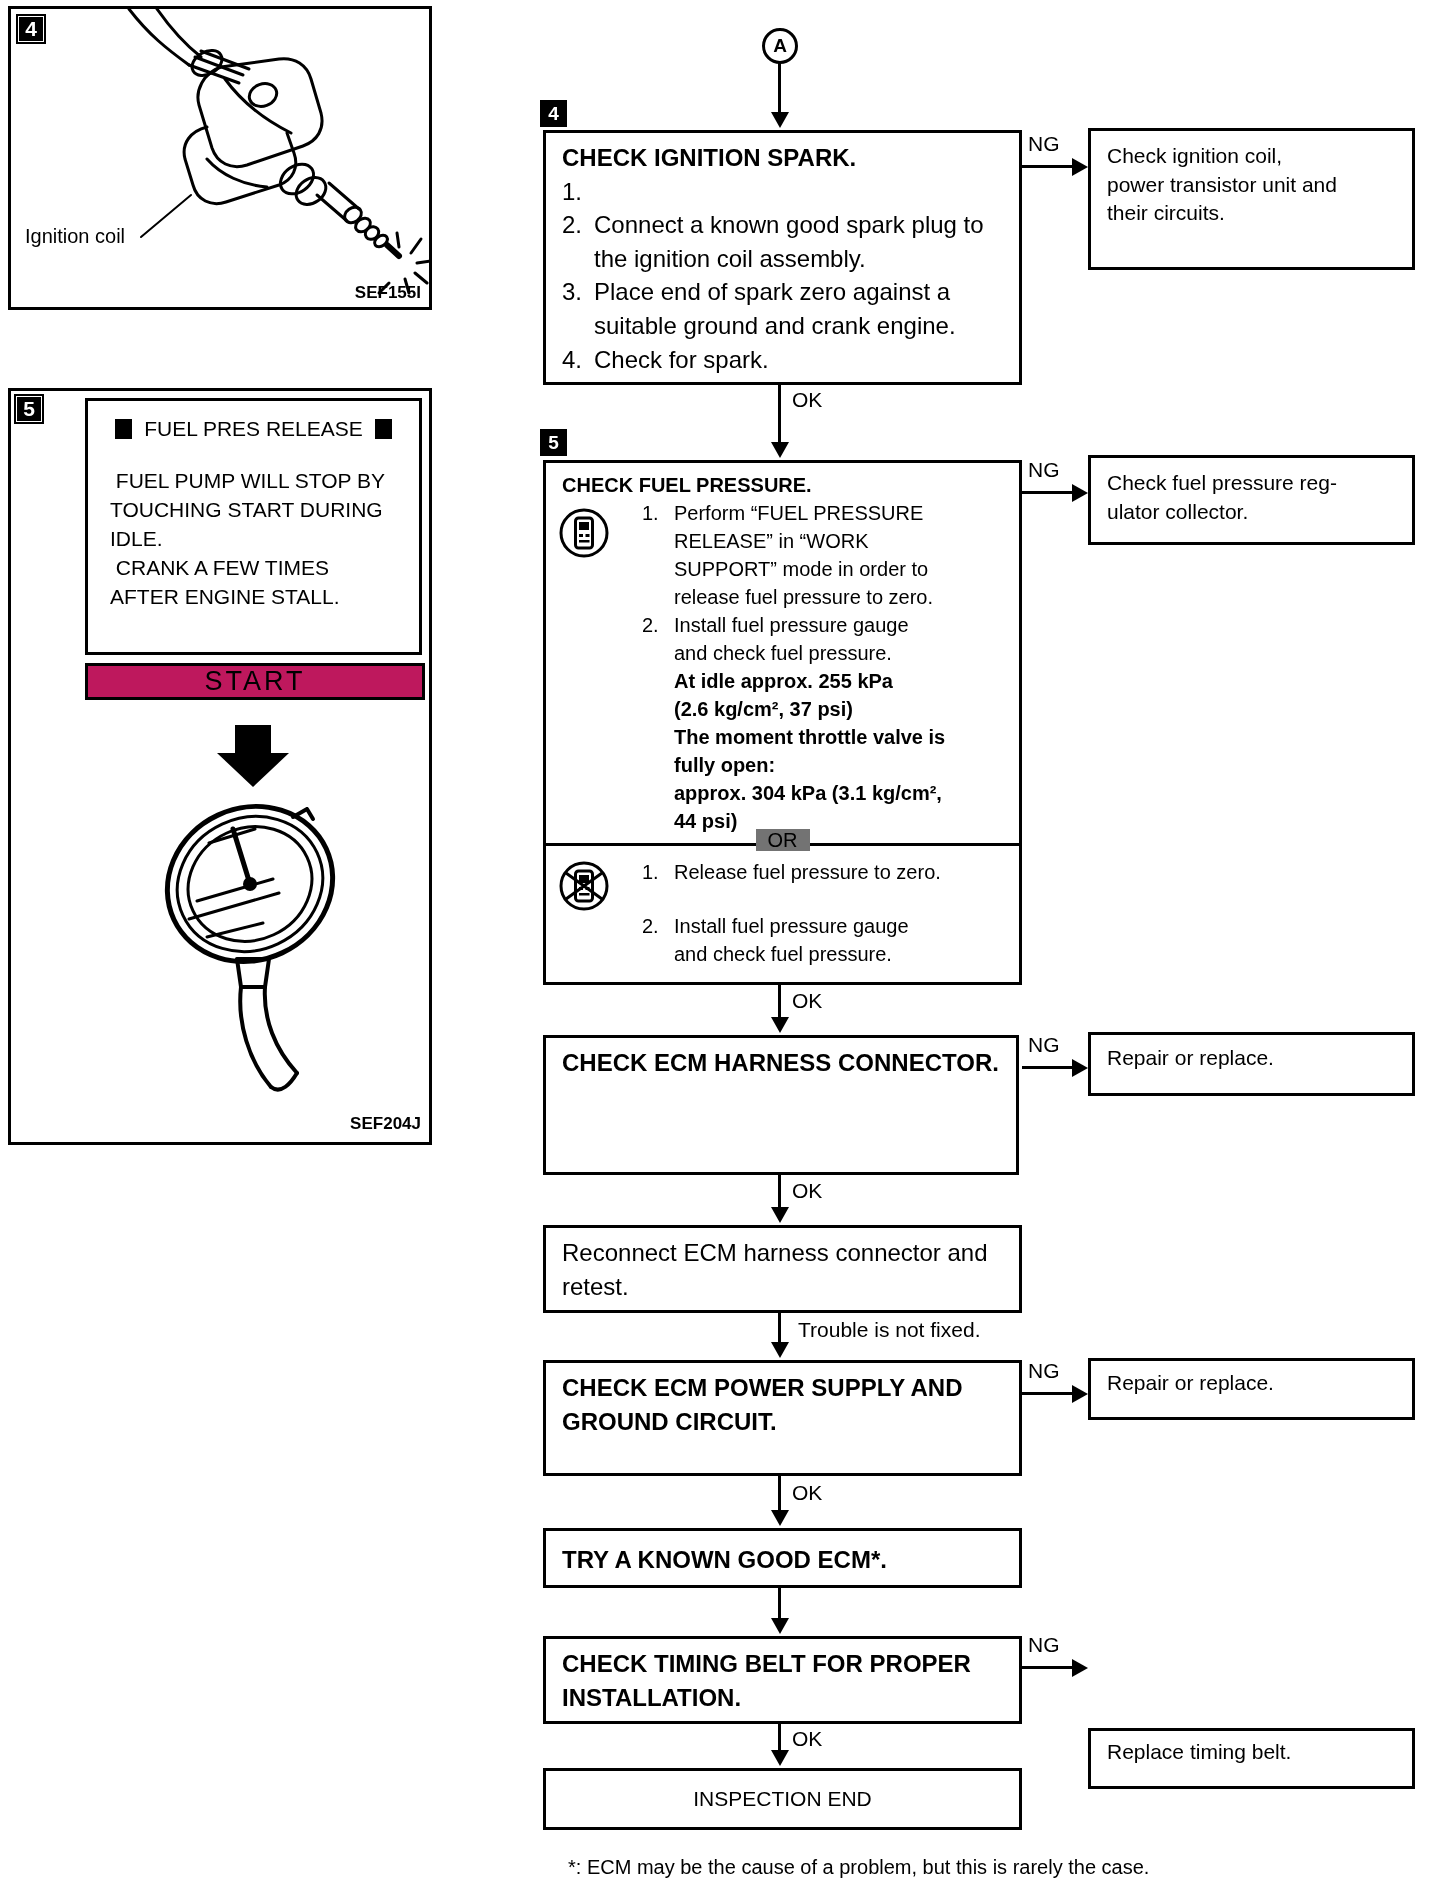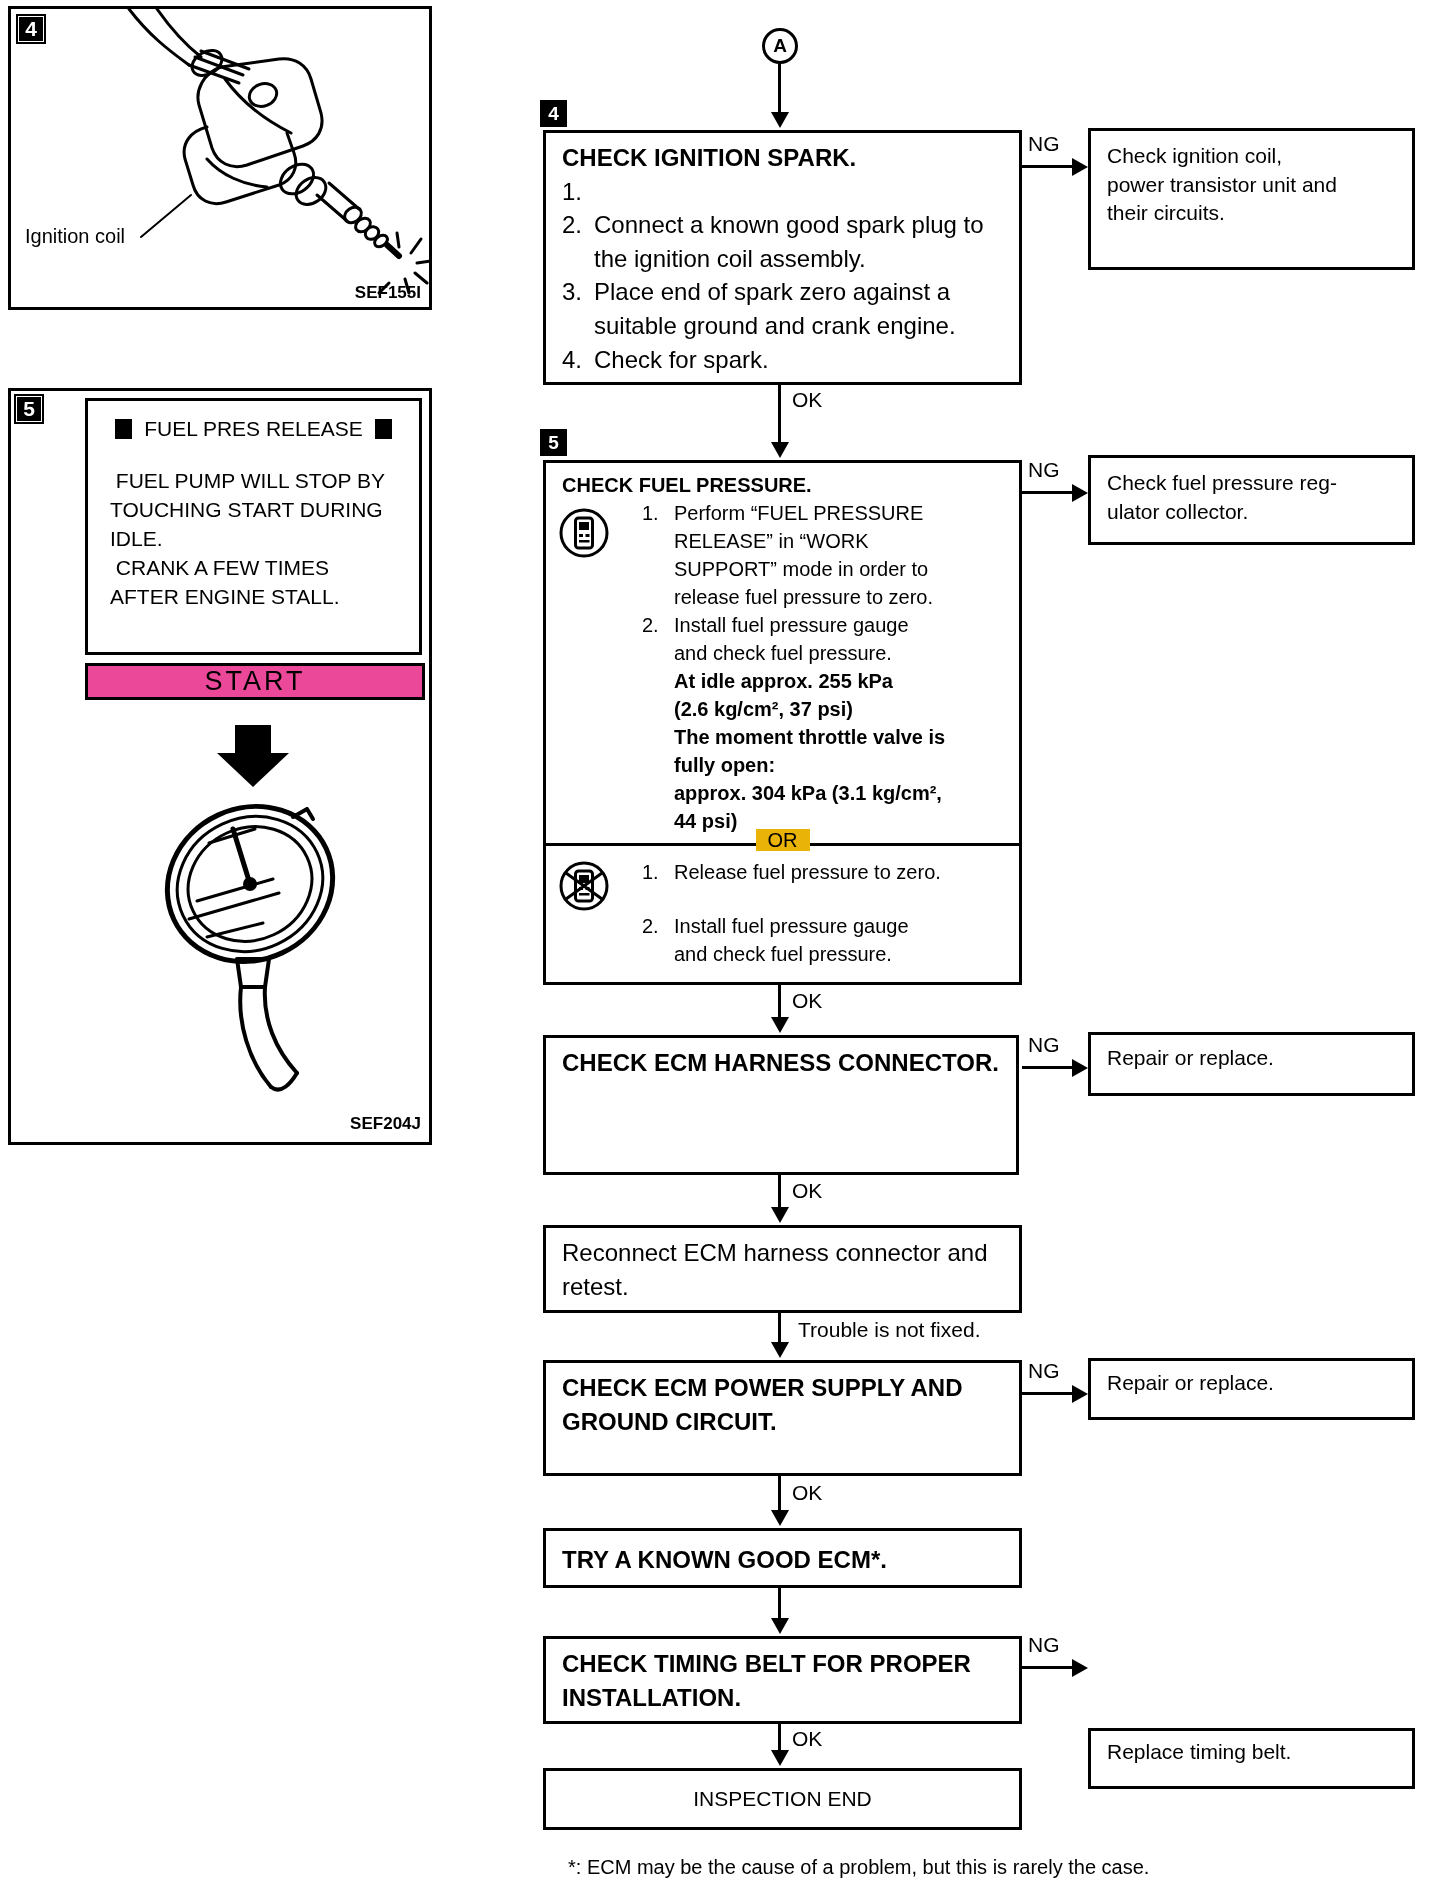--- a/index.html
+++ b/index.html
@@ -25,23 +25,23 @@
   .lbl{position:absolute;font-size:21px;}
   .badge{position:absolute;width:27px;height:27px;background:#000;color:#fff;font-weight:bold;font-size:19px;display:flex;align-items:center;justify-content:center;}
   .figbadge{width:30px;height:30px;font-size:21px;box-shadow:inset 0 0 0 2px #000, inset 0 0 0 3px #fff;}
   .conn-circle{position:absolute;width:30px;height:30px;border:3px solid #000;border-radius:50%;display:flex;align-items:center;justify-content:center;font-size:19px;font-weight:bold;background:#fff;}
   .ngbox{padding:11px 16px;font-size:21px;line-height:1.36;}
   .ngcenter{display:flex;align-items:center;padding-top:0;padding-bottom:12px;}
   .caption{position:absolute;font-size:17px;font-weight:bold;}
   .screen-title{display:flex;align-items:center;justify-content:center;gap:12px;margin-top:16px;font-size:21px;}
   .tsq{width:17px;height:20px;background:#000;display:inline-block;}
   .screen-body{margin:26px 0 0 22px;font-size:21px;line-height:1.38;}
-  .startbar{position:absolute;border:3px solid #000;box-sizing:border-box;display:flex;align-items:center;justify-content:center;font-size:27px;letter-spacing:3px;background:#ec4899;}
+  .startbar{position:absolute;border:3px solid #000;box-sizing:border-box;display:flex;align-items:center;justify-content:center;font-size:27px;letter-spacing:3px;background:#be185d;}
   .or-wrap{position:absolute;left:0;right:0;text-align:center;z-index:2;}
-  .or-wrap span{background:#eab308;padding:0 12px;font-size:20px;}
+  .or-wrap span{background:#737373;padding:0 12px;font-size:20px;}
   .secbot{border-top:3px solid #000;position:relative;padding:12px 16px;font-size:20px;line-height:1.4;}
   .sectop{position:relative;padding:8px 16px;font-size:20px;line-height:1.4;height:380px;box-sizing:border-box;}
   svg .ln{stroke:#000;fill:none;stroke-linecap:round;stroke-linejoin:round;}
   svg .f{fill:#000;stroke:none;}
   .gap26{height:26px;}
   .footnote{position:absolute;font-size:20px;}
 </style>
 </head>
 <body>
 

